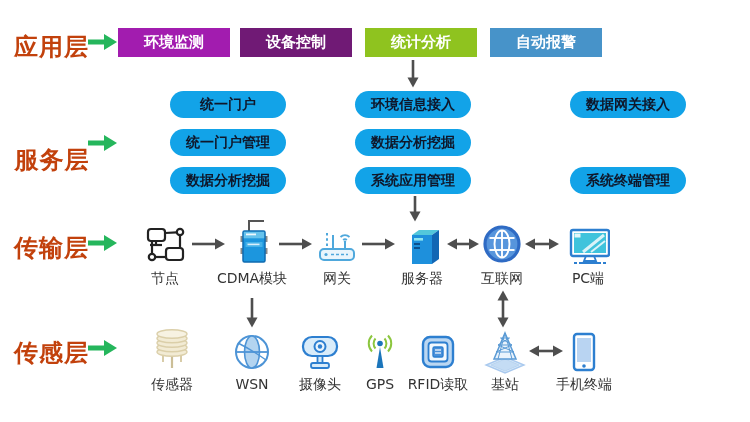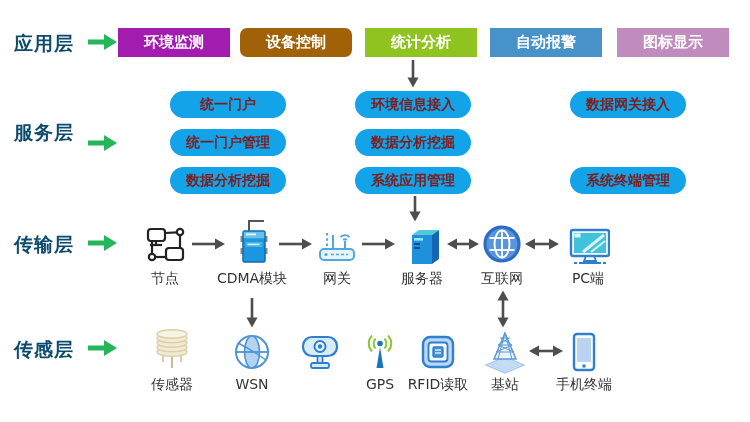--- a/index.html
+++ b/index.html
@@ -1,55 +1,54 @@
 <!DOCTYPE html>
 <html><head>
 <meta charset="utf-8">
 <style>
   html,body{margin:0;padding:0;background:#fff;font-family:"DejaVu Sans","Liberation Sans",sans-serif;}
   #canvas{position:relative;width:750px;height:422px;background:#ffffff;overflow:hidden;}
 
-  .layer-label{position:absolute;left:14px;width:76px;font-size:19px;font-weight:bold;color:#0c4a6e;letter-spacing:1px;}
+  .layer-label{position:absolute;left:14px;width:76px;font-size:24px;font-weight:bold;color:#c2410c;letter-spacing:1px;}
   .green-arrow{position:absolute;left:88px;}
 
   .app-box{position:absolute;top:28px;width:112px;height:29px;line-height:29px;text-align:center;
            color:#fff;font-size:15px;font-weight:bold;}
-  .c-orange{background:#a21caf;} .c-gray{background:#a16207;border-radius:7px;} .c-green{background:#8FC31F;}
+  .c-orange{background:#a21caf;} .c-gray{background:#701a75;} .c-green{background:#8FC31F;}
   .c-blue{background:#4793C9;} .c-mauve{background:#C08CBE;}
 
   .pill{position:absolute;width:116px;height:27px;line-height:27px;border-radius:14px;
-        background:#12A3E8;color:#7f1d1d;text-align:center;font-size:14px;font-weight:bold;}
+        background:#12A3E8;color:#0f172a;text-align:center;font-size:14px;font-weight:bold;}
 
   .node-label{position:absolute;width:90px;text-align:center;font-size:14px;color:#333;}
   .icon{position:absolute;}
   .conn{position:absolute;}
 </style>
 </head>
 <body>
 
 <div id="canvas">
 
   <div class="layer-label" style="top:31px;">应用层</div>
   <svg class="green-arrow" style="top:33px;" width="30" height="18">
     <rect x="0" y="6.5" width="16" height="5" fill="#25B65C"></rect>
       <polygon points="16,1 29,9 16,17" fill="#25B65C"></polygon>
   </svg>
 
   <div class="app-box c-orange" style="left:118px;">环境监测</div>
   <div class="app-box c-gray" style="left:240px;">设备控制</div>
   <div class="app-box c-green" style="left:365px;">统计分析</div>
   <div class="app-box c-blue" style="left:490px;">自动报警</div>
-  <div class="app-box c-mauve" style="left:617px;">图标显示</div>
 
   <svg class="conn" style="left:406px;top:60px;" width="14" height="28">
     <line x1="7" y1="0" x2="7" y2="19" stroke="#4E4E4E" stroke-width="2.6"></line>
       <polygon points="1.5,17.5 12.5,17.5 7,27.5" fill="#4E4E4E"></polygon>
   </svg>
 
-  <div class="layer-label" style="top:120px;">服务层</div>
+  <div class="layer-label" style="top:144px;text-align:center;">服务层</div>
   <svg class="green-arrow" style="top:134px;" width="30" height="18">
     <rect x="0" y="6.5" width="16" height="5" fill="#25B65C"></rect>
       <polygon points="16,1 29,9 16,17" fill="#25B65C"></polygon>
   </svg>
 
   <div class="pill" style="left:170px;top:91px;">统一门户</div>
   <div class="pill" style="left:170px;top:129px;">统一门户管理</div>
   <div class="pill" style="left:170px;top:167px;">数据分析挖掘</div>
 
   <div class="pill" style="left:355px;top:91px;">环境信息接入</div>
@@ -254,20 +253,21 @@
   </svg>
 
   <svg class="icon" style="left:562px;top:330px;" width="44" height="44" viewBox="0 0 44 44">
     <rect x="12" y="4" width="20" height="36" rx="3" fill="#ffffff" stroke="#2D7FD0" stroke-width="2.4"></rect>
     <rect x="15" y="8" width="14" height="24" fill="#B9D4F2"></rect>
     <circle cx="22" cy="36" r="1.8" fill="#2D7FD0"></circle>
   </svg>
 
   <div class="node-label" style="left:127px;top:376px;">传感器</div>
   <div class="node-label" style="left:207px;top:376px;">WSN</div>
+  <div class="node-label" style="left:275px;top:376px;">摄像头</div>
   <div class="node-label" style="left:335px;top:376px;">GPS</div>
   <div class="node-label" style="left:393px;top:376px;">RFID读取</div>
   <div class="node-label" style="left:460px;top:376px;">基站</div>
   <div class="node-label" style="left:539px;top:376px;">手机终端</div>
 
   <svg class="conn" style="left:528px;top:344px;" width="36" height="14">
     <polygon points="11,1.5 1,7 11,12.5" fill="#4E4E4E"></polygon>
       <line x1="9" y1="7" x2="27" y2="7" stroke="#4E4E4E" stroke-width="2.6"></line>
       <polygon points="25,1.5 35,7 25,12.5" fill="#4E4E4E"></polygon>
   </svg>

